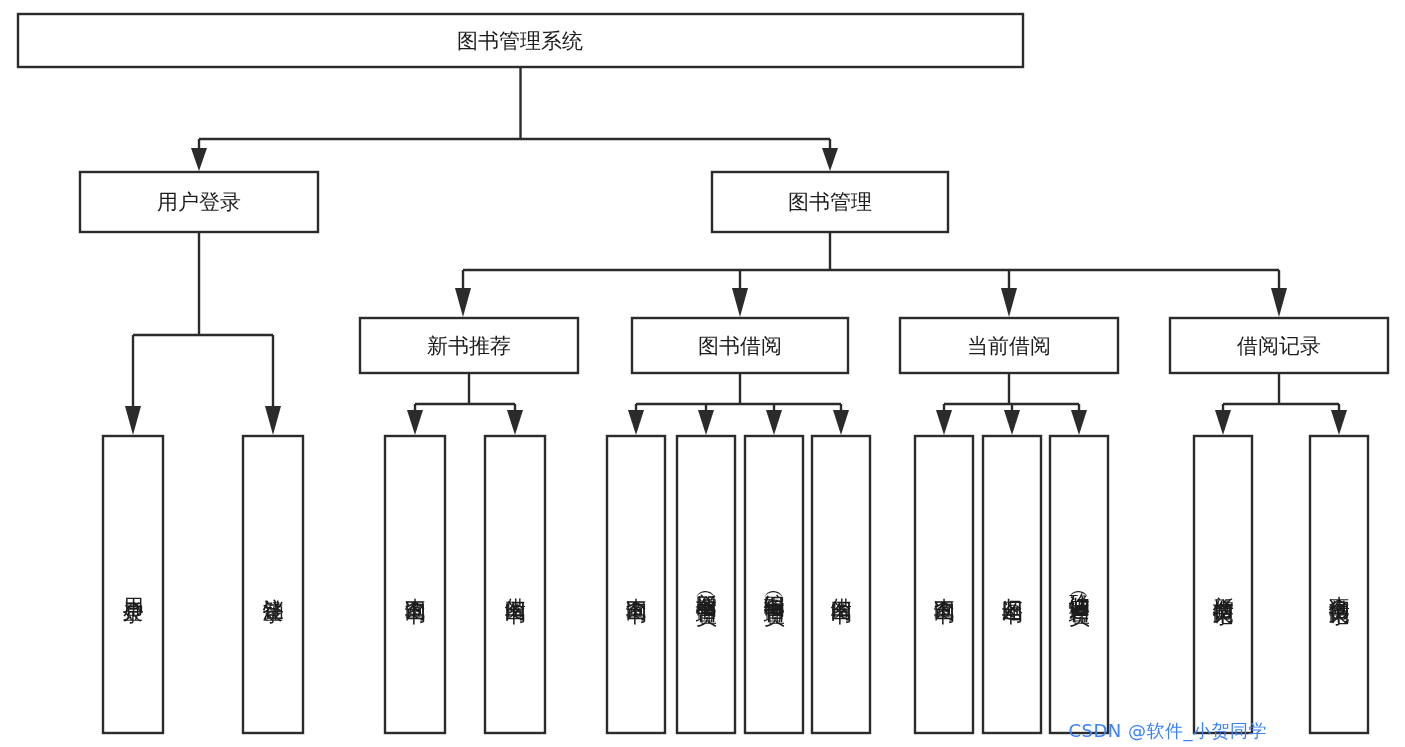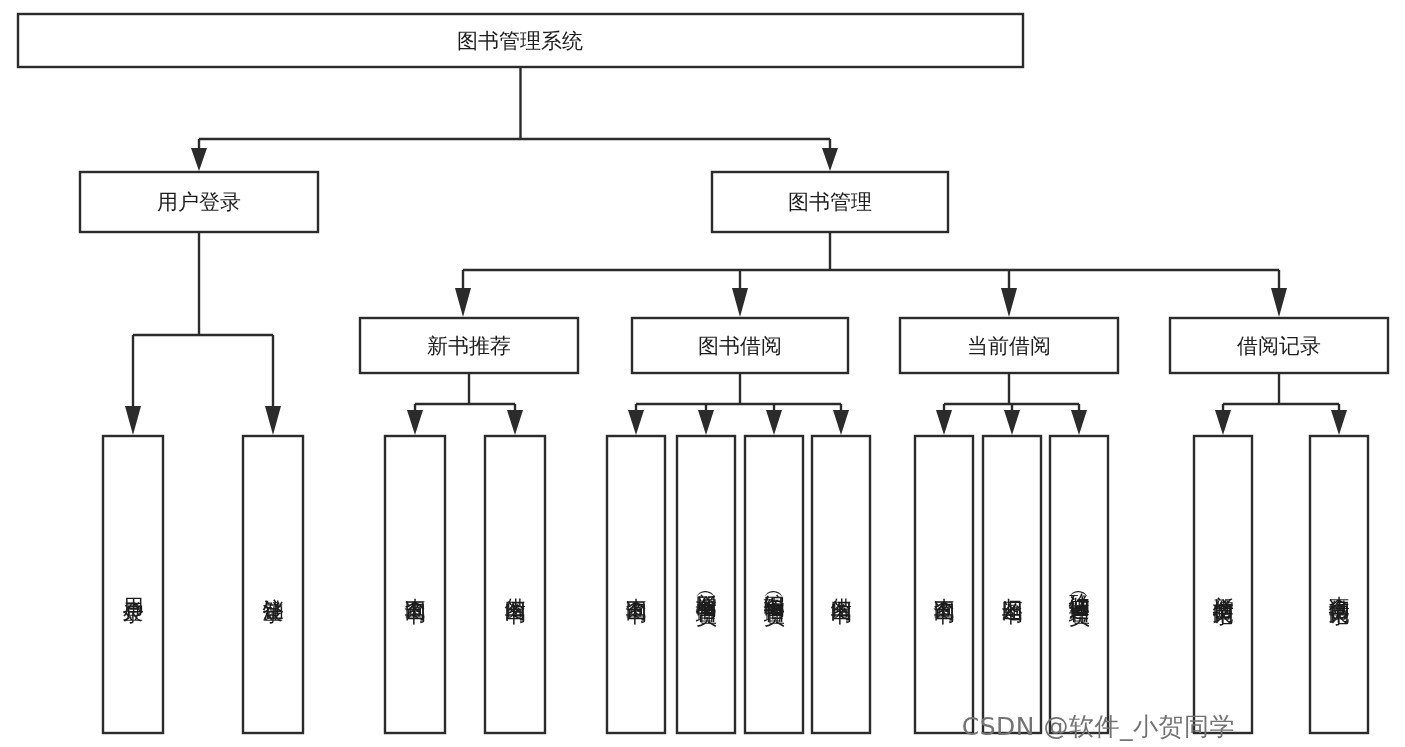--- a/index.html
+++ b/index.html
@@ -11,20 +11,21 @@
     width: 1405px;
     height: 747px;
     font-family: "DejaVu Sans", "Liberation Sans", sans-serif;
     overflow: hidden;
     position: relative;
   }
   #diagram-root {
     position: relative;
     width: 1243px;
     height: 747px;
+    padding-left: 32px;
   }
   svg.chart-svg {
     position: absolute;
     top: 0;
     left: 0;
     width: 1405px;
     height: 747px;
   }
   .node-box {
     fill: #ffffff;
@@ -62,22 +63,22 @@
     align-items: center;
     justify-content: center;
     white-space: nowrap;
     pointer-events: none;
   }
   .watermark {
     position: absolute;
     right: 8px;
     bottom: 4px;
     font-family: "DejaVu Sans", "Liberation Sans", sans-serif;
-    font-size: 25px;
-    color: #737373;
+    font-size: 18px;
+    color: #3b82f6;
     white-space: nowrap;
     letter-spacing: 0.5px;
   }
 </style>
 </head>
 <body>
 
 <div id="diagram-root">
 
   <svg class="chart-svg" viewBox="0 0 1405 747">

